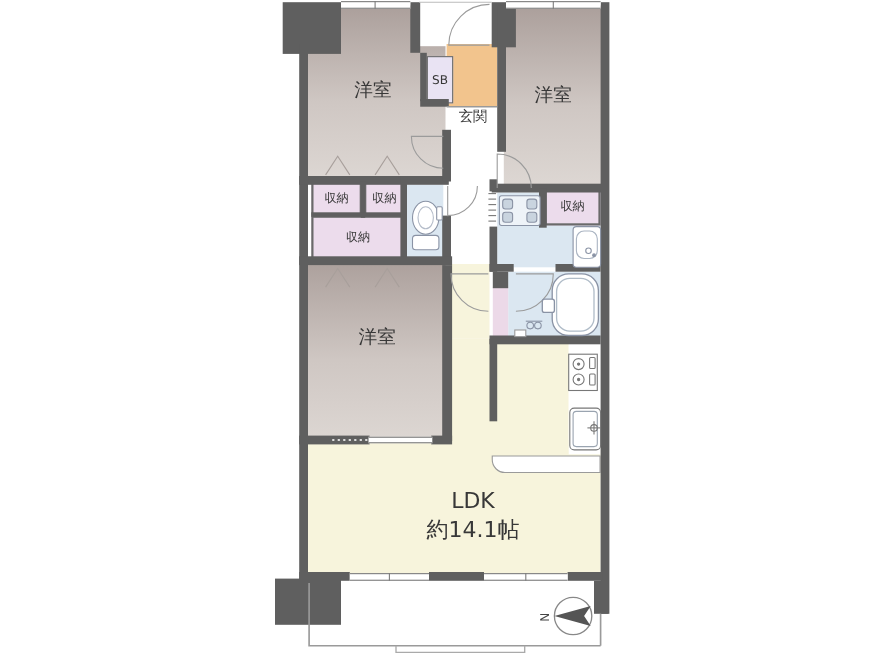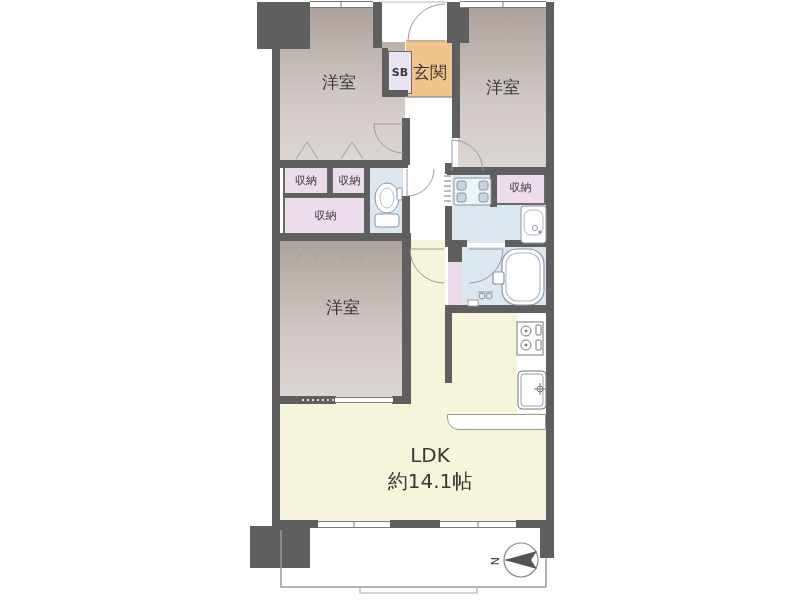--- a/index.html
+++ b/index.html
@@ -16,21 +16,21 @@
   .wet{background:var(--wet,#dbe7f1);}
   .closet{background:var(--closet,#ecdcec);border:2px solid #6a6a6a;}
   .pinkfill{background:var(--pinkStrip,#ecd9e8);}
   .genkan{background:var(--genkan,#f2c48d);}
   .sb{background:var(--sb,#e9e3f3);border:1.5px solid #6a6a6a;}
   .white{background:#ffffff;}
   .win{position:absolute;box-sizing:border-box;background:#fff;border-top:1px solid #7c7c7c;border-bottom:1px solid #7c7c7c;}
   .label{position:absolute;text-align:center;line-height:1.32;white-space:nowrap;color:#383838;}
   .lg{font-size:17px;}
   .xl{font-size:20px;text-align:center;}
-  .md{font-size:17px;}
+  .md{font-size:13px;margin-top:37px;}
   .sm{font-size:11px;}
   svg.overlay{position:absolute;left:0;top:0;z-index:40;}
   .z10{z-index:10}.z20{z-index:20}.z30{z-index:30}.z50{z-index:50;}
   .counter{background:#fff;border:1px solid #9a9a9a;border-radius:0 0 0 12px;}
 </style>
 </head>
 <body>
 
 <div id="canvas">
 
@@ -207,19 +207,19 @@
     <div>洋室</div>
   </div>
   <div class="label lg z50" style="left:283px;top:296px;width:120px;">
     <div>洋室</div>
   </div>
   <div class="label xl z50" style="left:350px;top:442px;width:160px;">
     <div>LDK</div>
     <div>約14.1帖</div>
   </div>
   <div class="label md z50" style="left:408px;top:61px;width:44px;">玄関</div>
-  <div class="label sm z50" style="left:387px;top:66px;width:26px;font-weight:bold;">SB</div>
+  <div class="label sm z50" style="left:387px;top:66px;width:26px;">SB</div>
   <div class="label sm z50" style="left:283px;top:174px;width:46px;">収納</div>
   <div class="label sm z50" style="left:331px;top:174px;width:37px;">収納</div>
   <div class="label sm z50" style="left:283px;top:209px;width:85px;">収納</div>
   <div class="label sm z50" style="left:495px;top:181px;width:51px;">収納</div>
 
 </div>
 
 </body></html>

